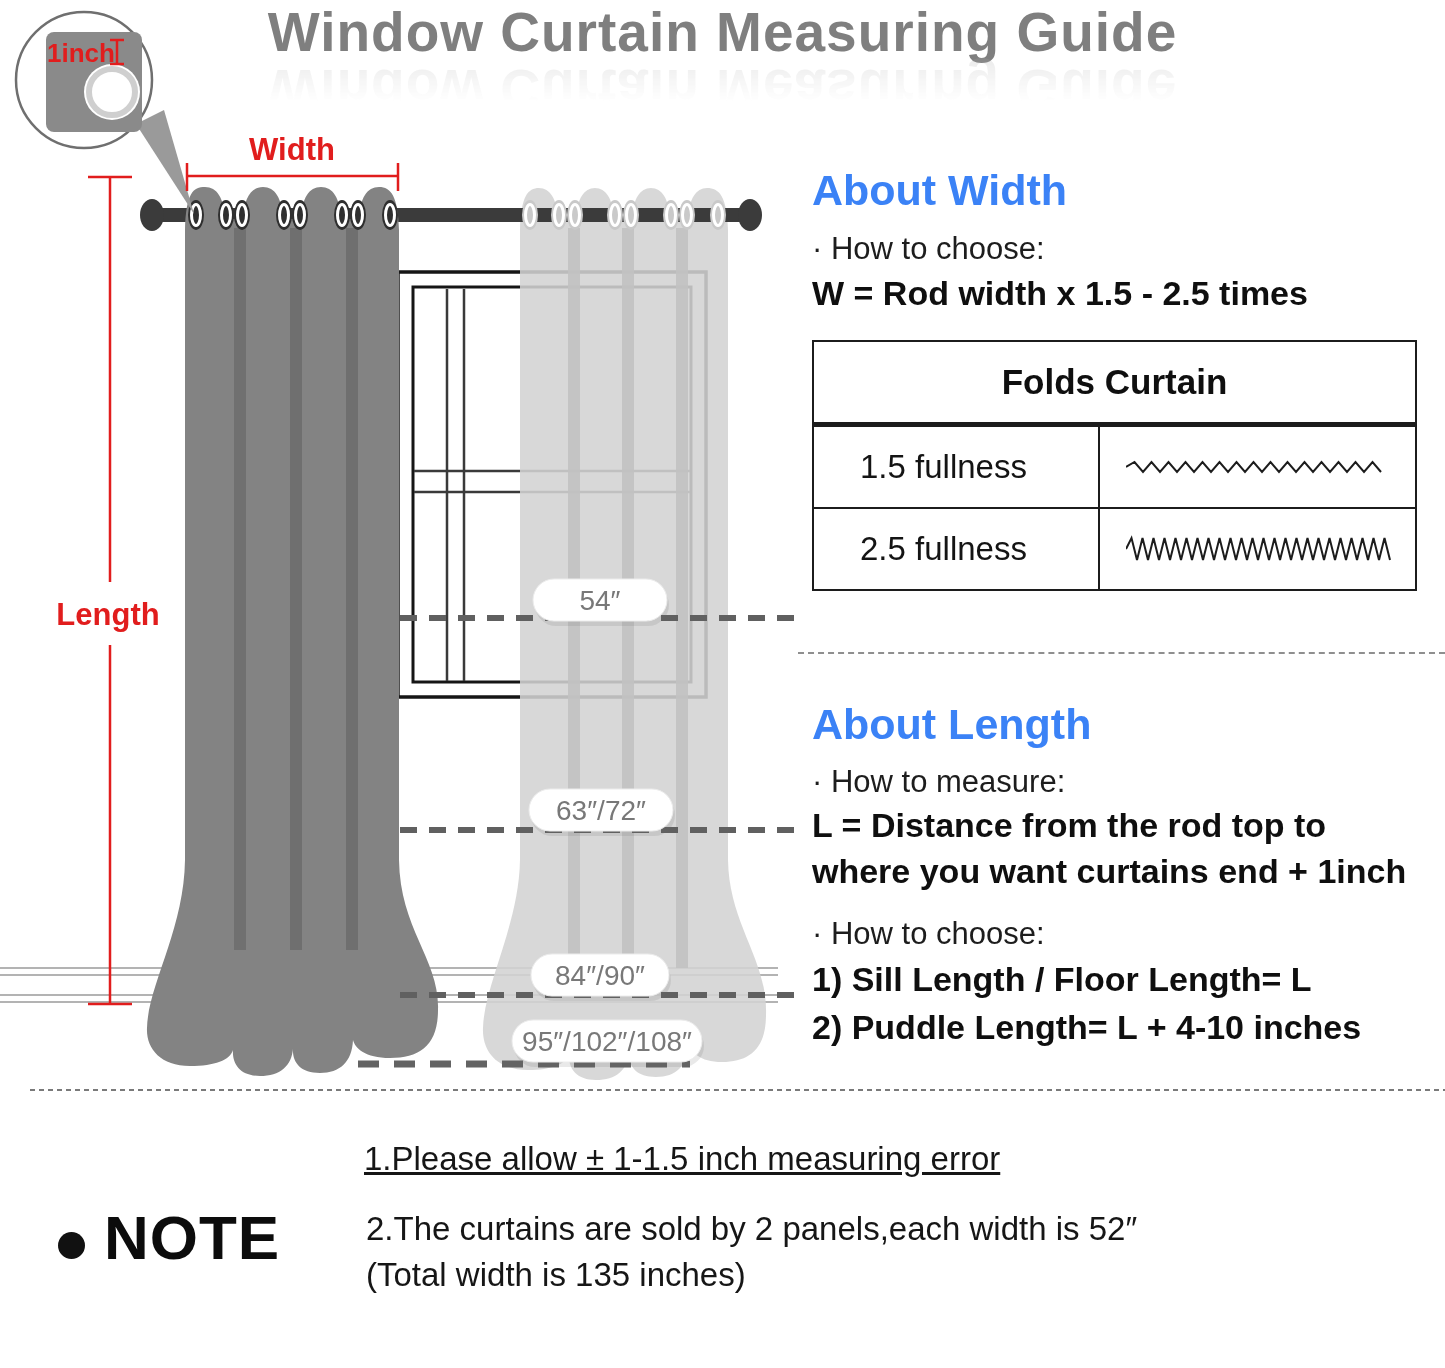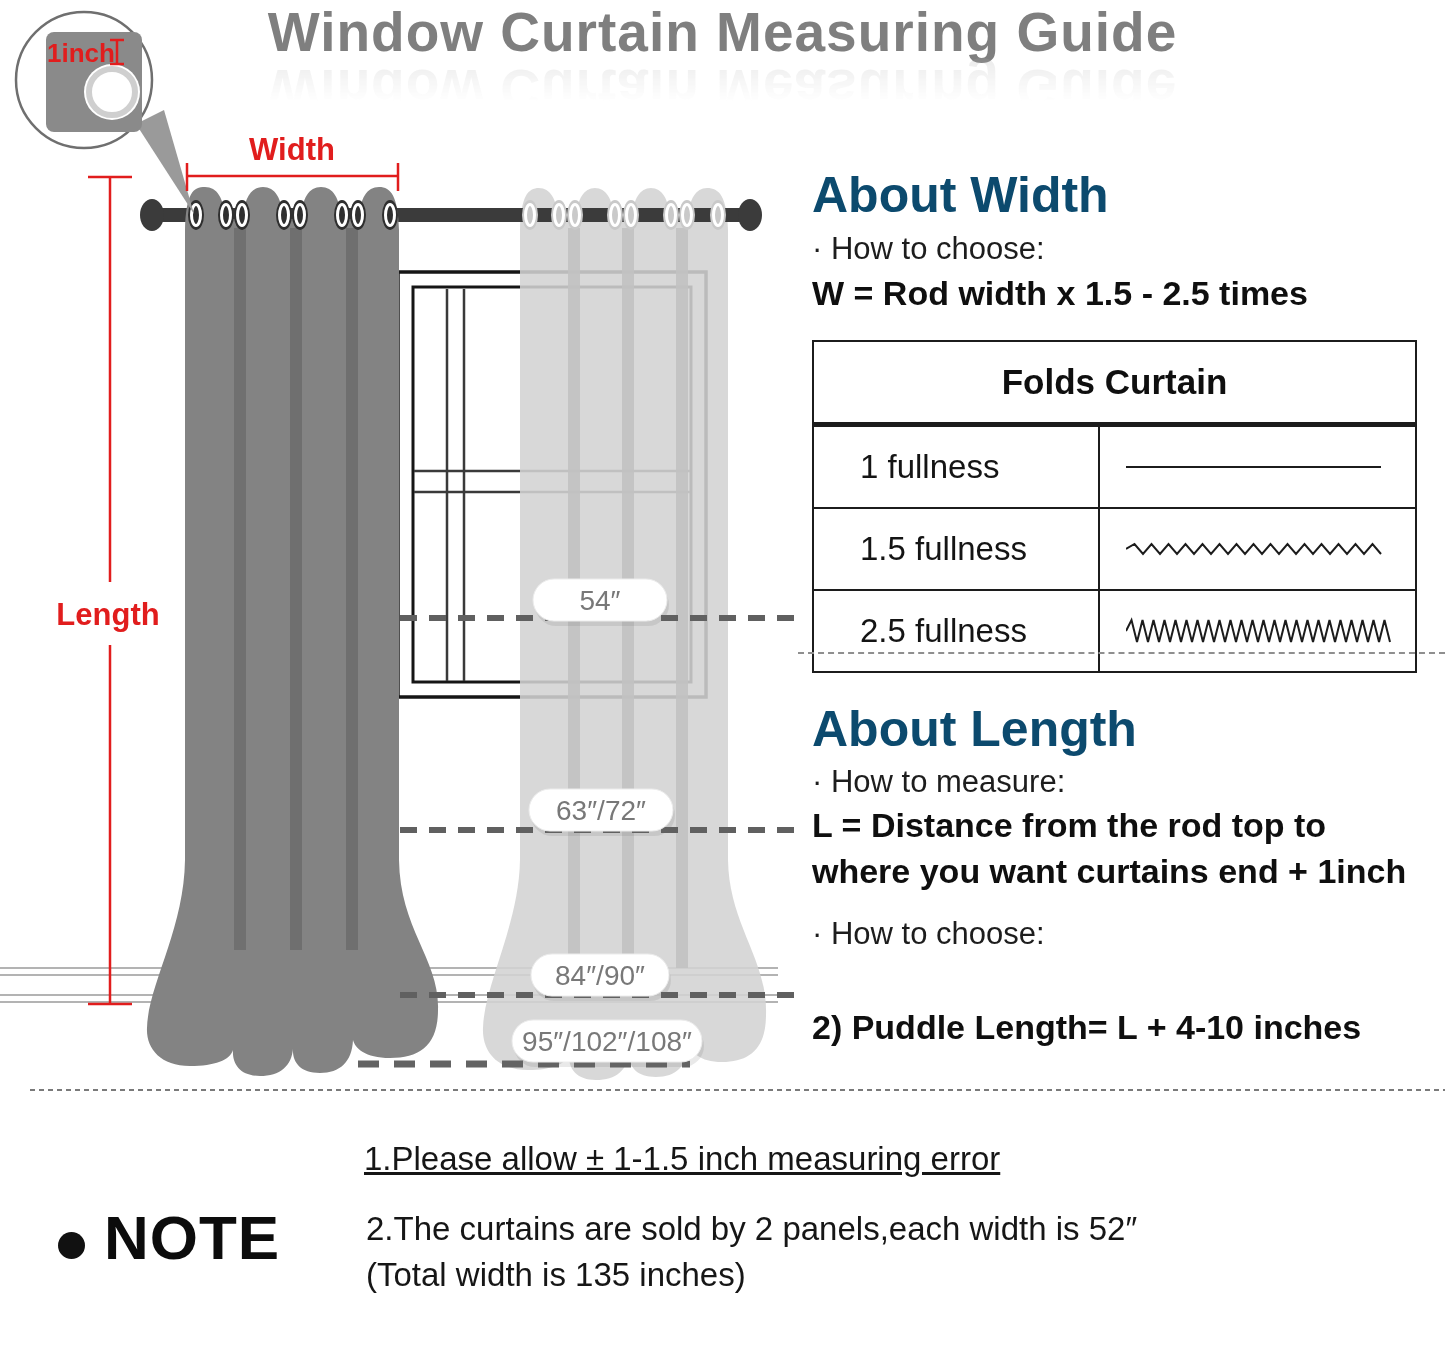--- a/index.html
+++ b/index.html
@@ -17,21 +17,21 @@
 
   
   svg text{font-family:"Liberation Sans",sans-serif;}
   .meas{stroke:#606060;stroke-width:6;stroke-dasharray:17 12;}
   .meas2{stroke:#636363;stroke-width:7;stroke-dasharray:21 15;}
   .floorline{stroke:#9a9a9a;stroke-width:1.5;}
   .anno-red{color:#e11d1d;}
   .pill-text{fill:#787878;font-size:28px;font-weight:500;}
 
   
-  .h2{font-size:50px;font-weight:600;color:#0c4a6e;white-space:nowrap;}
+  .h2{font-size:43px;font-weight:600;color:#3b82f6;white-space:nowrap;}
   .bodytxt{font-size:31px;color:#1d1d1d;white-space:nowrap;}
   .formula{font-size:34px;font-weight:600;color:#0f0f0f;white-space:nowrap;}
 
   
   .folds-table{left:812px;top:340px;width:601px;border:2px solid #1c1c1c;background:#fff;}
   .ft-header{height:80px;line-height:80px;text-align:center;font-size:35px;font-weight:600;
              color:#0f0f0f;border-bottom:3px solid #1c1c1c;}
   .ft-row{display:grid;grid-template-columns:284px 1fr;height:80px;border-top:2px solid #1c1c1c;}
   .ft-row:first-of-type{border-top:none;}
   .ft-label{font-size:33px;color:#141414;padding-left:46px;align-self:center;}
@@ -213,28 +213,20 @@
   </svg>
 
   <div class="abs dotted-line" style="left:30px;top:1089px;width:1415px;"></div>
 
   <div class="abs h2" style="left:812px;top:166px;">About Width</div>
   <div class="abs bodytxt" style="left:812px;top:231px;">· How to choose:</div>
   <div class="abs formula" style="left:812px;top:274px;">W = Rod width x 1.5 - 2.5 times</div>
 
   <div class="abs folds-table">
     <div class="ft-header">Folds Curtain</div>
-    <div class="ft-row">
-      <div class="ft-label">1 fullness</div>
-      <div class="ft-fold">
-        <svg width="270" height="34">
-            <path d="M0,17 L255,17" fill="none" stroke="#1c1c1c" stroke-width="2"></path>
-          </svg>
-      </div>
-    </div>
     <div class="ft-row">
       <div class="ft-label">1.5 fullness</div>
       <div class="ft-fold">
         <svg width="270" height="34">
             <path d="M0,17 L8.5,12 L17.0,22 L25.5,12 L34.0,22 L42.5,12 L51.0,22 L59.5,12 L68.0,22 L76.5,12 L85.0,22 L93.5,12 L102.0,22 L110.5,12 L119.0,22 L127.5,12 L136.0,22 L144.5,12 L153.0,22 L161.5,12 L170.0,22 L178.5,12 L187.0,22 L195.5,12 L204.0,22 L212.5,12 L221.0,22 L229.5,12 L238.0,22 L246.5,12 L255.0,22" fill="none" stroke="#1c1c1c" stroke-width="2"></path>
           </svg>
       </div>
     </div>
     <div class="ft-row">
       <div class="ft-label">2.5 fullness</div>
@@ -246,20 +238,21 @@
     </div>
   </div>
 
   <div class="abs dash-divider" style="left:798px;top:652px;width:647px;"></div>
 
   <div class="abs h2" style="left:812px;top:700px;">About Length</div>
   <div class="abs bodytxt" style="left:812px;top:764px;">· How to measure:</div>
   <div class="abs formula" style="left:812px;top:806px;">L = Distance from the rod top to</div>
   <div class="abs formula" style="left:812px;top:852px;">where you want curtains end + 1inch</div>
   <div class="abs bodytxt" style="left:812px;top:916px;">· How to choose:</div>
+  <div class="abs formula" style="left:812px;top:960px;">1)  Sill Length / Floor Length= L</div>
   <div class="abs formula" style="left:812px;top:1008px;">2)  Puddle Length= L + 4-10 inches</div>
 
   <div class="abs note-bullet" style="left:58px;top:1232px;"></div>
   <div class="abs note-heading" style="left:104px;top:1202px;text-align:center;">NOTE</div>
 
   <div class="abs note-item" style="left:364px;top:1140px;text-decoration:underline;">1.Please allow ± 1-1.5 inch measuring error</div>
   <div class="abs note-item" style="left:366px;top:1210px;">2.The curtains are sold by 2 panels,each width is 52″</div>
   <div class="abs note-item" style="left:366px;top:1256px;">(Total width is 135 inches)</div>
 </div>
 

